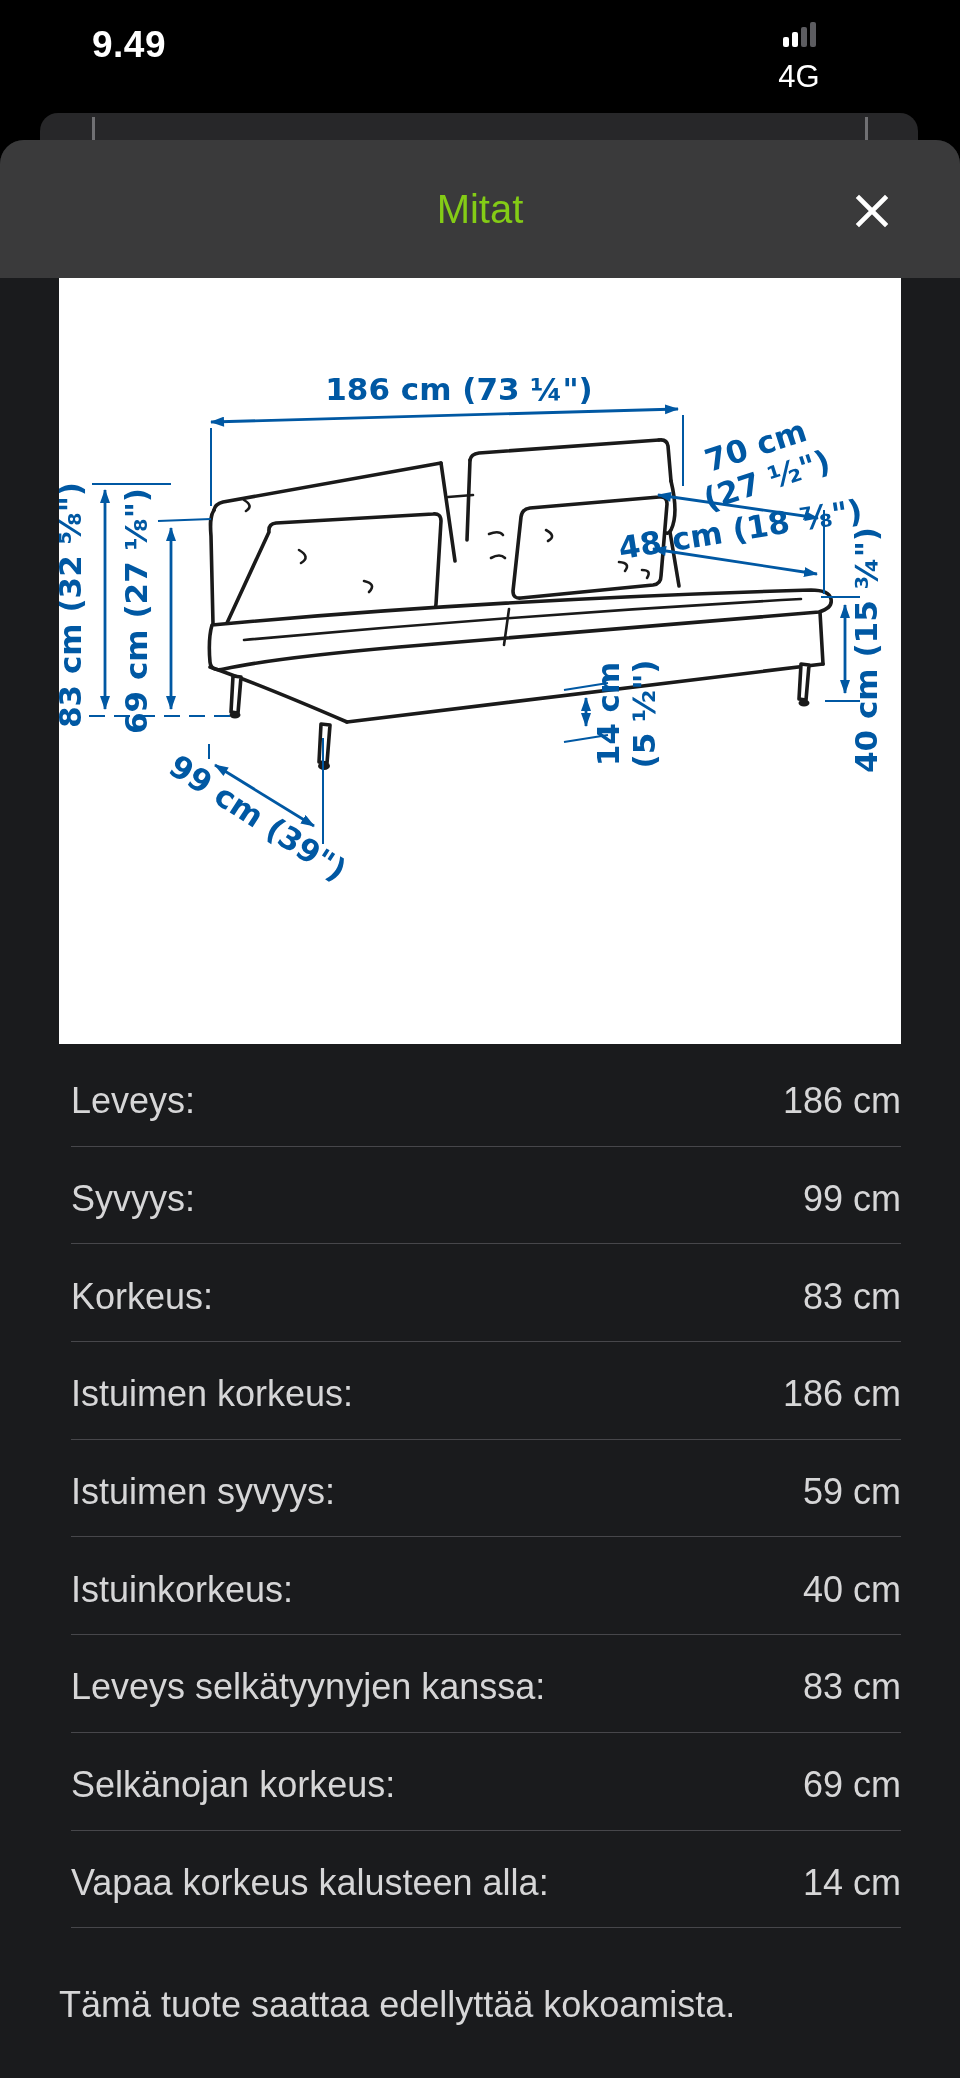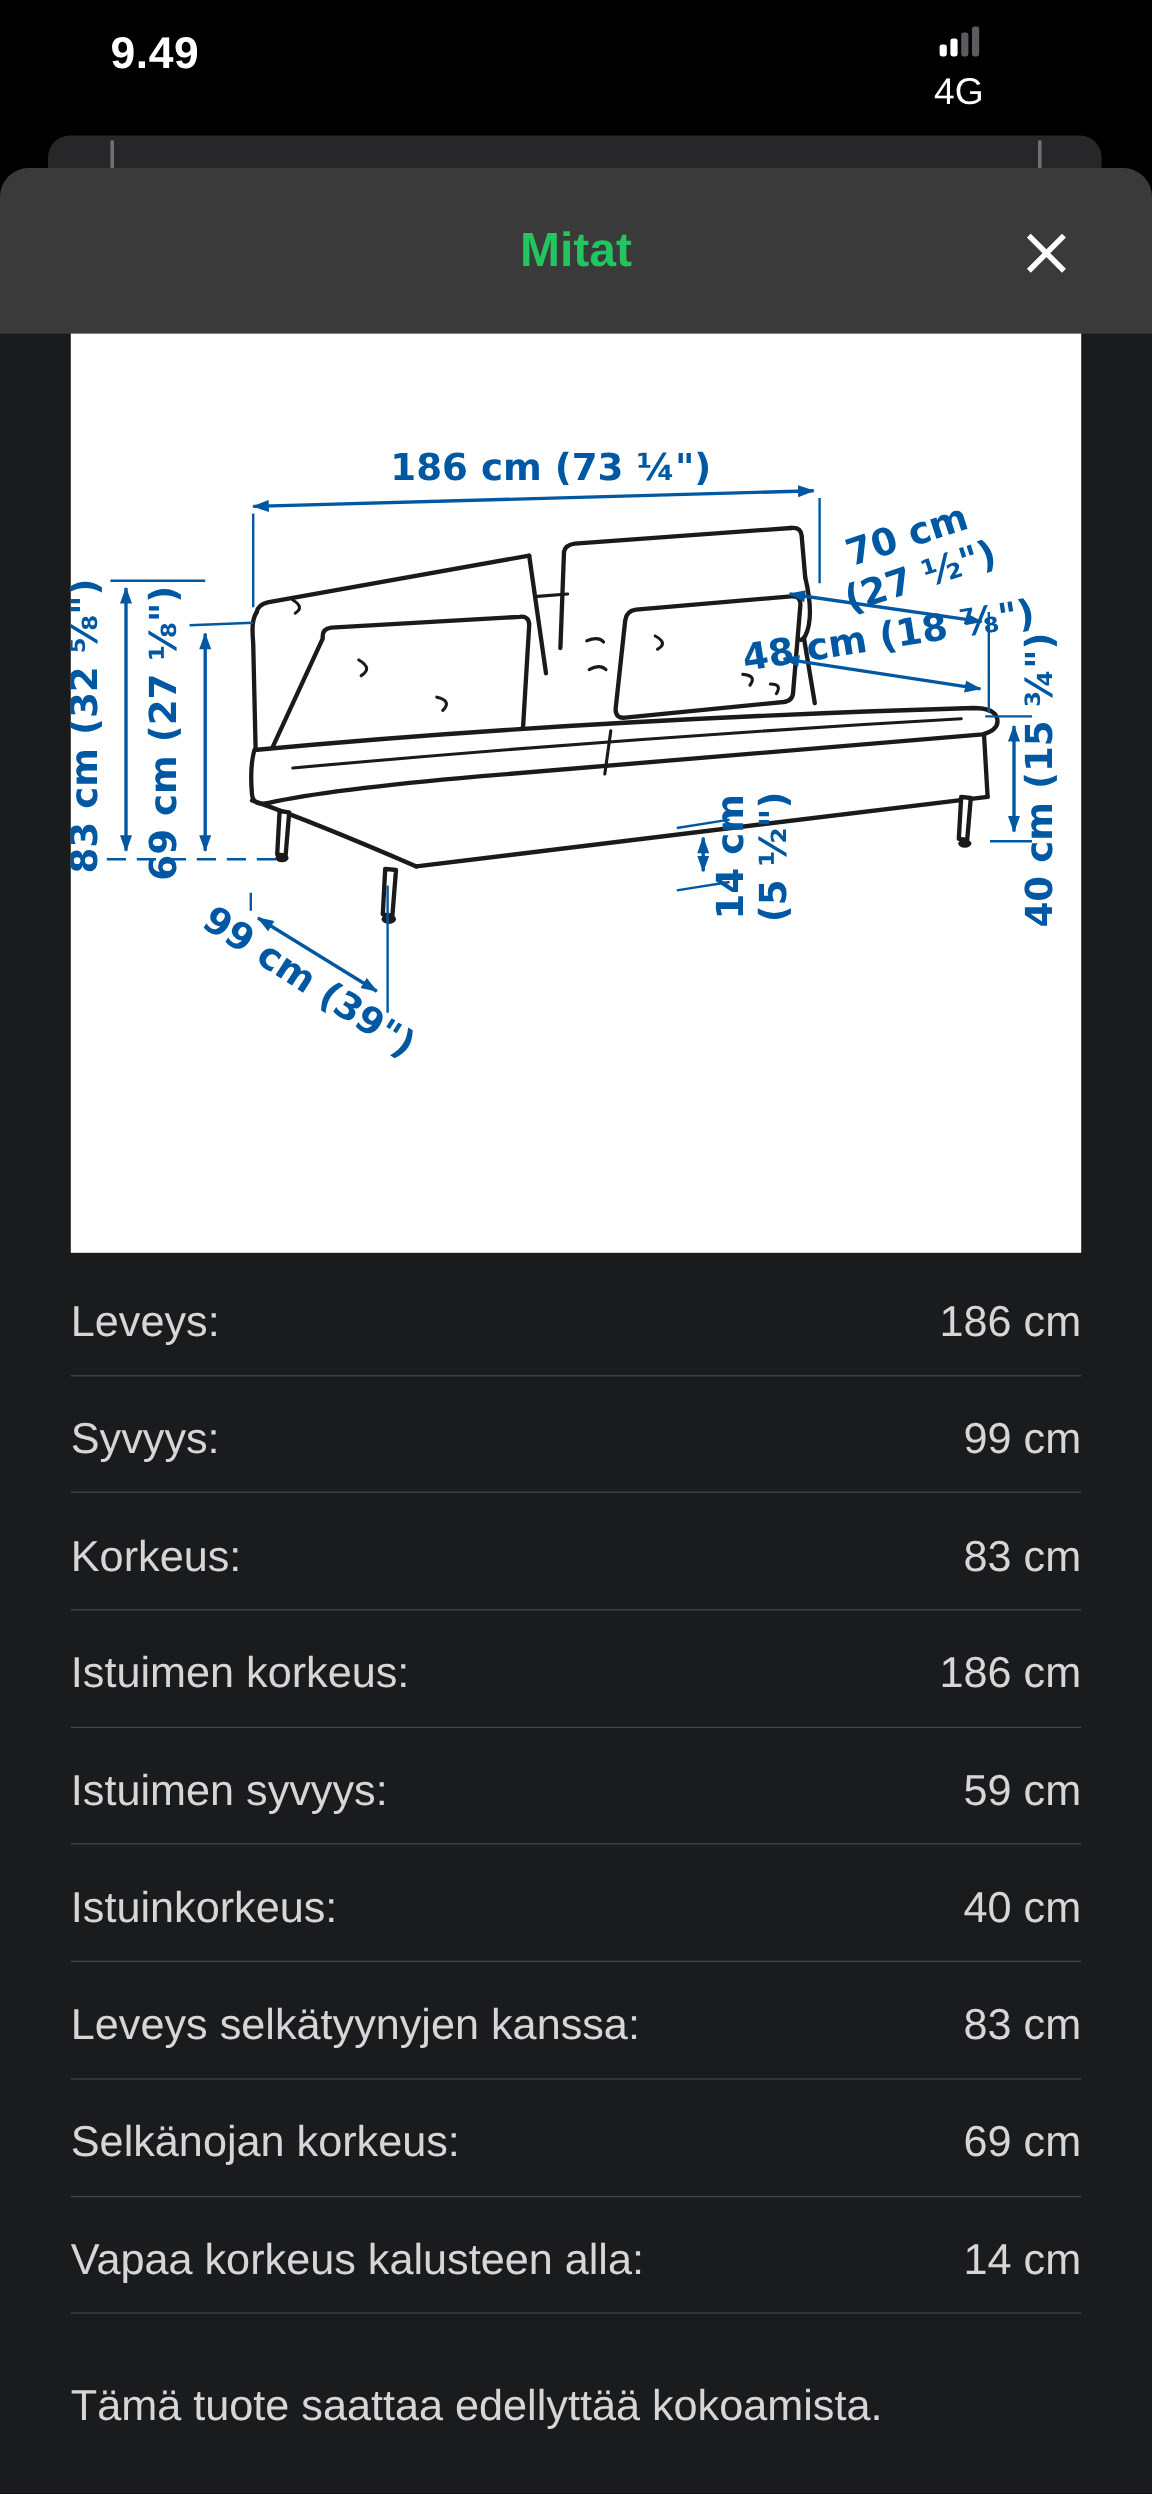--- a/index.html
+++ b/index.html
@@ -24,36 +24,36 @@
   .batt-label{position:absolute;inset:0;display:flex;align-items:center;justify-content:center;
     color:#0a0a0a;font-size:31px;font-weight:700;letter-spacing:-1px;}
   .batt-nub{width:5px;height:12px;background:#8b8b90;border-radius:0 4px 4px 0;margin-left:-9px;}
   
   .underlay{position:absolute;left:40px;right:42px;top:113px;height:60px;border-radius:18px 18px 0 0;background:#272729;}
   .underlay .tick{position:absolute;top:4px;width:3px;height:24px;background:#707073;}
   .underlay .tick.l{left:52px;} .underlay .tick.r{right:50px;}
   
   .sheet{position:absolute;left:0;right:0;top:140px;bottom:0;background:#1a1b1d;border-radius:24px 24px 0 0;overflow:hidden;}
   .sheet-header{position:relative;height:138px;background:#3a3a3b;display:flex;align-items:center;justify-content:center;}
-  .sheet-title{color:#22c55e;font-size:40px;font-weight:700;}
+  .sheet-title{color:#84cc16;font-size:40px;font-weight:400;}
   .close-btn{position:absolute;right:66px;top:49px;width:44px;height:44px;display:flex;align-items:center;justify-content:center;
     background:none;border:none;padding:0;cursor:pointer;}
   
   .diagram{position:absolute;left:59px;top:138px;width:842px;height:766px;background:#fff;}
   .diagram svg{display:block;}
   .dim-text{fill:#0058a3;font-weight:700;font-size:31px;font-family:"DejaVu Sans",sans-serif;}
   .dim-line{stroke:#0058a3;stroke-width:2.8;fill:none;}
   .dim-ext{stroke:#0058a3;stroke-width:2;fill:none;}
   .sk{stroke:#1a1a1a;stroke-width:3.6;fill:none;stroke-linecap:round;stroke-linejoin:round;}
   .skf{stroke:#1a1a1a;stroke-width:3.6;fill:#fff;stroke-linecap:round;stroke-linejoin:round;}
   .skt{stroke:#1a1a1a;stroke-width:2.6;fill:none;stroke-linecap:round;}
   
   .dim-list{position:absolute;left:59px;right:59px;top:909px;}
   .dim-row{height:97.7px;box-sizing:border-box;display:flex;align-items:center;justify-content:space-between;
-    border-bottom:1.5px solid #47474b;padding-top:8px;}
+    border-bottom:1.5px solid #47474b;padding-top:8px;margin-left:12px;}
   .dim-row .lbl,.dim-row .val{color:#d6d6d7;font-size:36px;font-weight:400;}
   .footer-note{padding-top:56px;color:#d6d6d7;font-size:36px;font-weight:400;}
 </style>
 </head>
 <body>
 
 <div class="status-bar">
   <div class="sb-time">9.49</div>
   <div class="sb-right">
     <div class="sig">

